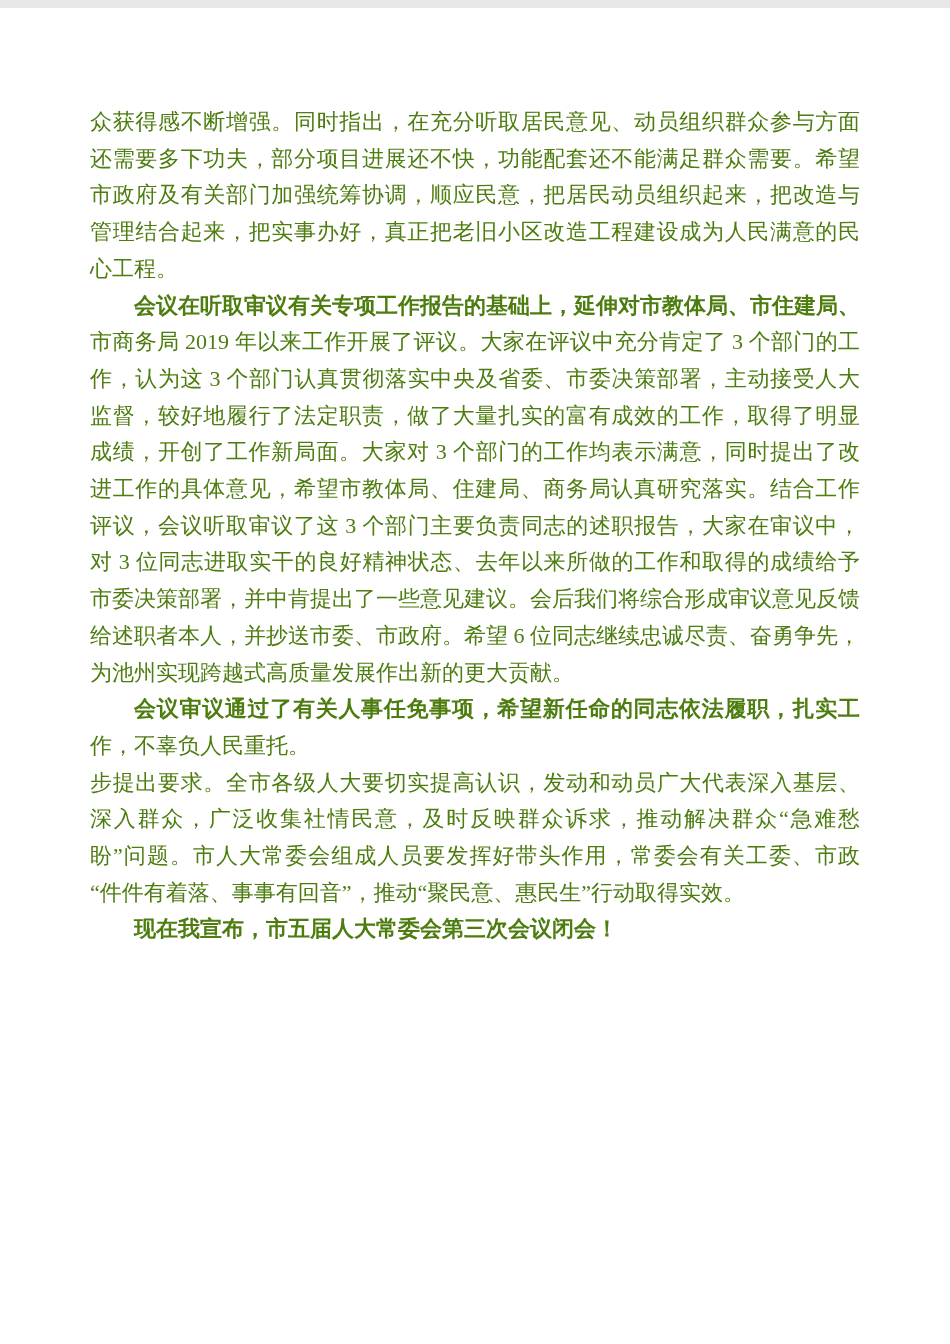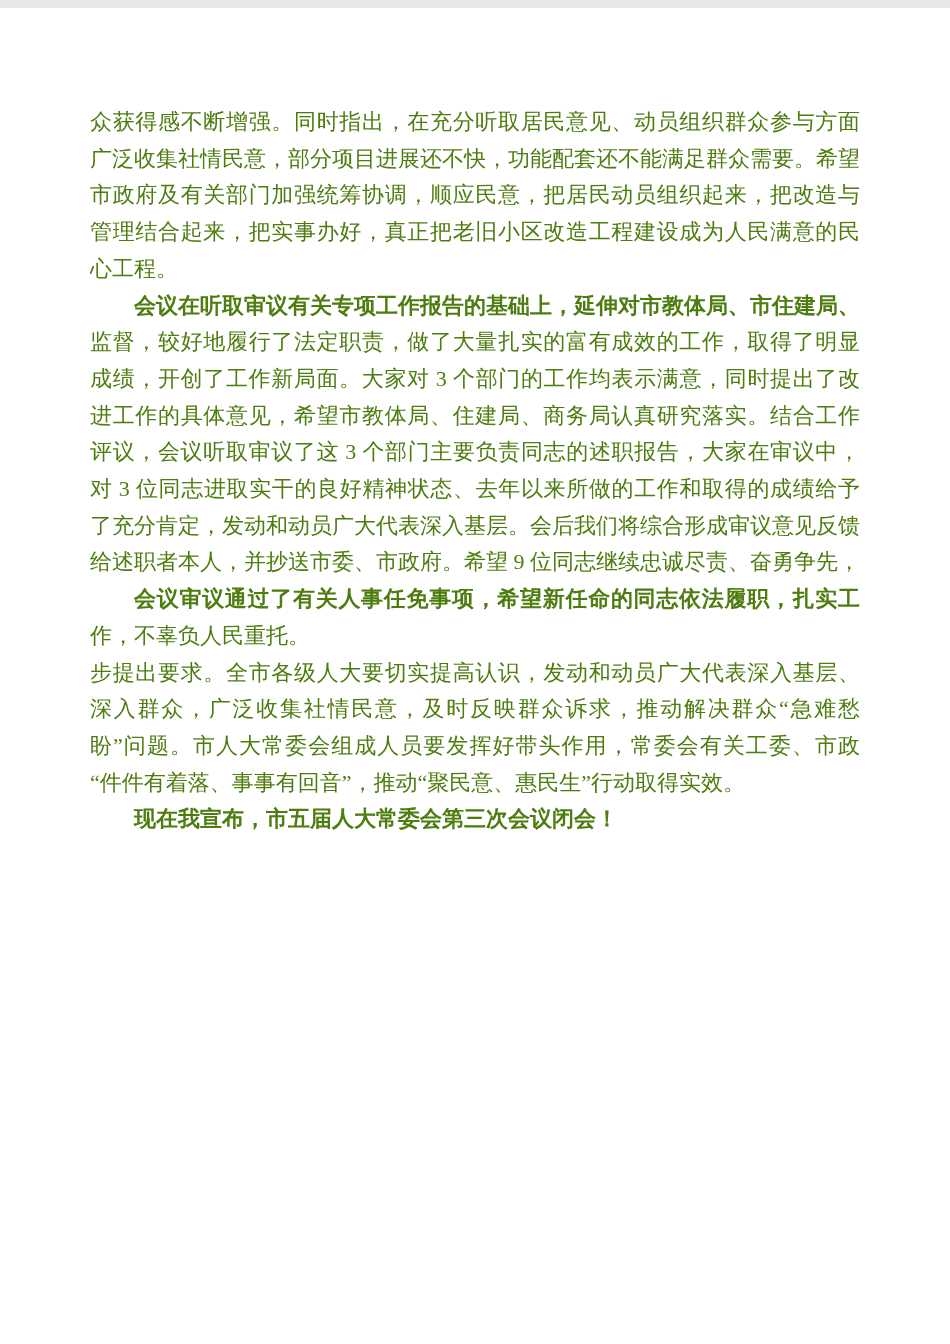--- a/index.html
+++ b/index.html
@@ -37,32 +37,35 @@
     text-indent: 2em;
     font-weight: bold;
   }
 </style>
 </head>
 <body>
 
 <div class="page" style="background: rgb(255, 255, 255); color: #4d7c0f; margin-top: 8px;">
   <div class="text-block">
       <div class="line">众获得感不断增强。同时指出，在充分听取居民意见、动员组织群众参与方面</div>
-      <div class="line">广泛收集社情民意，部分项目进展还不快，功能配套还不能满足群众需要。希望</div>
+      <div class="line">还需要多下功夫，部分项目进展还不快，功能配套还不能满足群众需要。希望</div>
       <div class="line">市政府及有关部门加强统筹协调，顺应民意，把居民动员组织起来，把改造与</div>
       <div class="line">管理结合起来，把实事办好，真正把老旧小区改造工程建设成为人民满意的民</div>
       <div class="line last">心工程。</div>
       <div class="line indent">会议在听取审议有关专项工作报告的基础上，延伸对市教体局、市住建局、</div>
+      <div class="line">市商务局 2019 年以来工作开展了评议。大家在评议中充分肯定了 3 个部门的工</div>
+      <div class="line">作，认为这 3 个部门认真贯彻落实中央及省委、市委决策部署，主动接受人大</div>
       <div class="line">监督，较好地履行了法定职责，做了大量扎实的富有成效的工作，取得了明显</div>
       <div class="line">成绩，开创了工作新局面。大家对 3 个部门的工作均表示满意，同时提出了改</div>
       <div class="line">进工作的具体意见，希望市教体局、住建局、商务局认真研究落实。结合工作</div>
       <div class="line">评议，会议听取审议了这 3 个部门主要负责同志的述职报告，大家在审议中，</div>
       <div class="line">对 3 位同志进取实干的良好精神状态、去年以来所做的工作和取得的成绩给予</div>
-      <div class="line">了充分肯定，发动和动员广大代表深入基层。会后我们将综合形成审议意见反馈</div>
-      <div class="line">给述职者本人，并抄送市委、市政府。希望 9 位同志继续忠诚尽责、奋勇争先，</div>
+      <div class="line">市委决策部署，并中肯提出了一些意见建议。会后我们将综合形成审议意见反馈</div>
+      <div class="line">给述职者本人，并抄送市委、市政府。希望 6 位同志继续忠诚尽责、奋勇争先，</div>
+      <div class="line last">为池州实现跨越式高质量发展作出新的更大贡献。</div>
       <div class="line indent">会议审议通过了有关人事任免事项，希望新任命的同志依法履职，扎实工</div>
       <div class="line last">作，不辜负人民重托。</div>
       <div class="line">步提出要求。全市各级人大要切实提高认识，发动和动员广大代表深入基层、</div>
       <div class="line">深入群众，广泛收集社情民意，及时反映群众诉求，推动解决群众“急难愁</div>
       <div class="line">盼”问题。市人大常委会组成人员要发挥好带头作用，常委会有关工委、市政</div>
       <div class="line last">“件件有着落、事事有回音”，推动“聚民意、惠民生”行动取得实效。</div>
       <div class="line indent last">现在我宣布，市五届人大常委会第三次会议闭会！</div>
     </div>
 </div>
 

